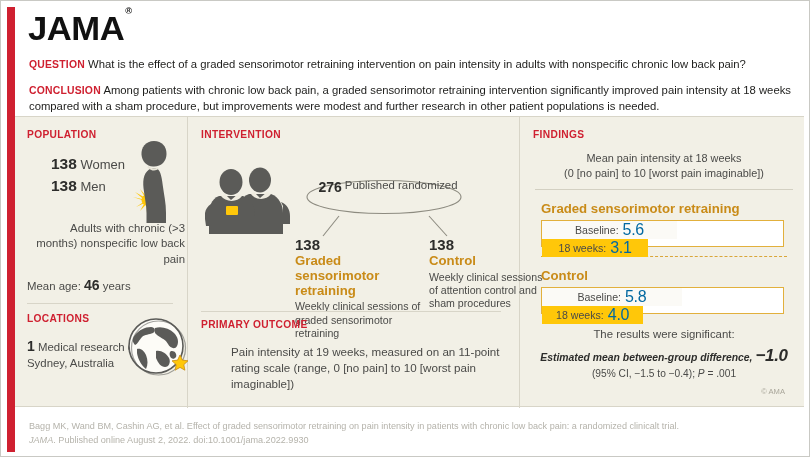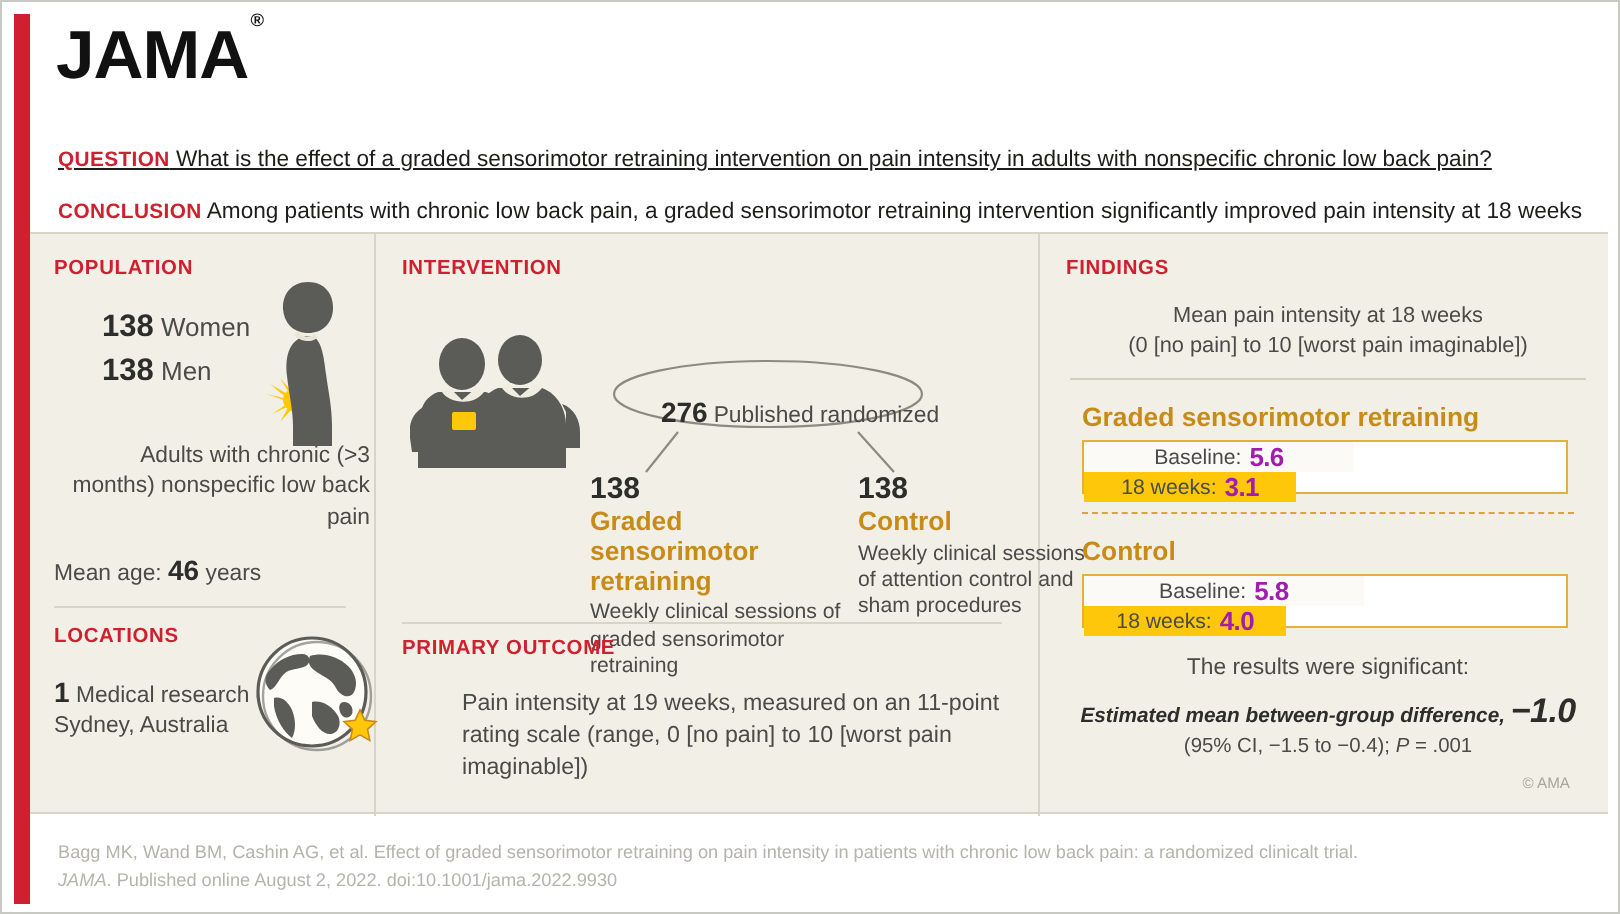--- a/index.html
+++ b/index.html
@@ -27,21 +27,21 @@
   .jama-logo {
     font-family: "Liberation Sans", sans-serif;
     font-weight: 700; font-size: 34px; letter-spacing: -0.5px;
     color: #111; line-height: 1; position: relative; display: inline-block;
     transform: scaleX(1.02);
   }
   .jama-logo .reg {
     font-size: 9px; font-weight: 700; vertical-align: super;
     position: relative; top: -14px; left: 1px;
   }
-  .qline { margin-top: 28px; font-size: 11.3px; color: #1d1d1b; line-height: 1.38; text-decoration: underline; }
+  .qline { margin-top: 12px; font-size: 11.3px; color: #1d1d1b; line-height: 1.38; }
   .cline { margin-top: 9px; font-size: 11.3px; color: #1d1d1b; line-height: 1.42; width: 762px;}
   .lbl-red { color: #cf2030; font-weight: 700; font-size: 10.4px; letter-spacing: .2px; }
 
   
   .band {
     position: absolute; left: 14px; top: 115px;
     width: 789px; height: 291px;
     background: #f2f0e6;
     border-top: 1px solid #d8d5c8;
     border-bottom: 1px solid #d8d5c8;
@@ -69,22 +69,22 @@
   .loc-text { margin-top: 13px; font-size: 11.4px; color: #4a4a48; line-height: 1.34; }
   .loc-text b { font-size: 14px; color: #2d2d2b; font-weight: 700; }
   .globe-ico { position: absolute; right: -6px; top: 2px; }
 
   
   .col-mid { position: absolute; left: 186px; top: 12px; width: 310px; }
   .mid-stage { position: relative; height: 175px; }
   .people-ico { position: absolute; left: 4px; top: 26px; }
   .ellipse-wrap { position: absolute; left: 104px; top: 39px; }
   .ellipse-txt {
-    position: absolute; left: 16px; top: 0; width: 158px; height: 35px;
-    display: flex; align-items: flex-end; justify-content: center;
+    position: absolute; left: 4px; top: 0; width: 158px; height: 35px;
+    display: flex; align-items: flex-start; justify-content: center;
     font-size: 11.4px; color: #4a4a48; white-space: nowrap;
   }
   .ellipse-txt b { font-size: 14px; color: #2d2d2b; font-weight: 700; margin-right: 3px; }
 
   .arm { position: absolute; top: 96px; }
   .arm.l { left: 94px; width: 132px; }
   .arm.r { left: 228px; width: 120px; }
   .arm-n { font-size: 15px; font-weight: 700; color: #2d2d2b; }
   .arm-n.rr { text-align: left; }
   .arm-title { color: #c98b18; font-weight: 700; font-size: 13.2px; line-height: 1.12; margin-top: 1px; }
@@ -106,21 +106,21 @@
   .bar {
     margin-top: 4px; margin-left: 8px; width: 243px; height: 27px;
     display: flex; border: 1px solid #e2b03c; background: #fff; flex-direction: column;
   }
   .seg {
     display: flex; align-items: center; justify-content: center;
     font-size: 10.6px; color: #4a4a48; white-space: nowrap;
   }
   .seg.base { background: #fbfaf6; }
   .seg.wk   { background: #ffc709; }
-  .seg b { font-size: 13px; font-weight: 700; color: #a21caf; margin-left: 4px; letter-spacing: -0.3px; }
+  .seg b { font-size: 16px; font-weight: 400; color: #0369a1; margin-left: 4px; letter-spacing: -0.3px; }
   .dashrule { margin: 9px 8px 0 8px; border-top: 1.5px dashed #d9a63a; height: 0; }
 
   .sig { margin-top: 14px; text-align: center; font-size: 11.4px; color: #4a4a48; }
   .sig2 { margin-top: 6px; text-align: center; font-size: 10.4px; color: #2d2d2b; font-weight: 700; font-style: italic; }
   .sig2 .big { font-size: 17px; font-weight: 700; letter-spacing: -0.3px; }
   .sig3 { margin-top: 2px; text-align: center; font-size: 10.2px; color: #4a4a48; }
   .sig3 i { font-style: italic; }
   .ama { position: absolute; right: 10px; top: 258px; font-size: 7.6px; color: #a9a69a; }
 
   

